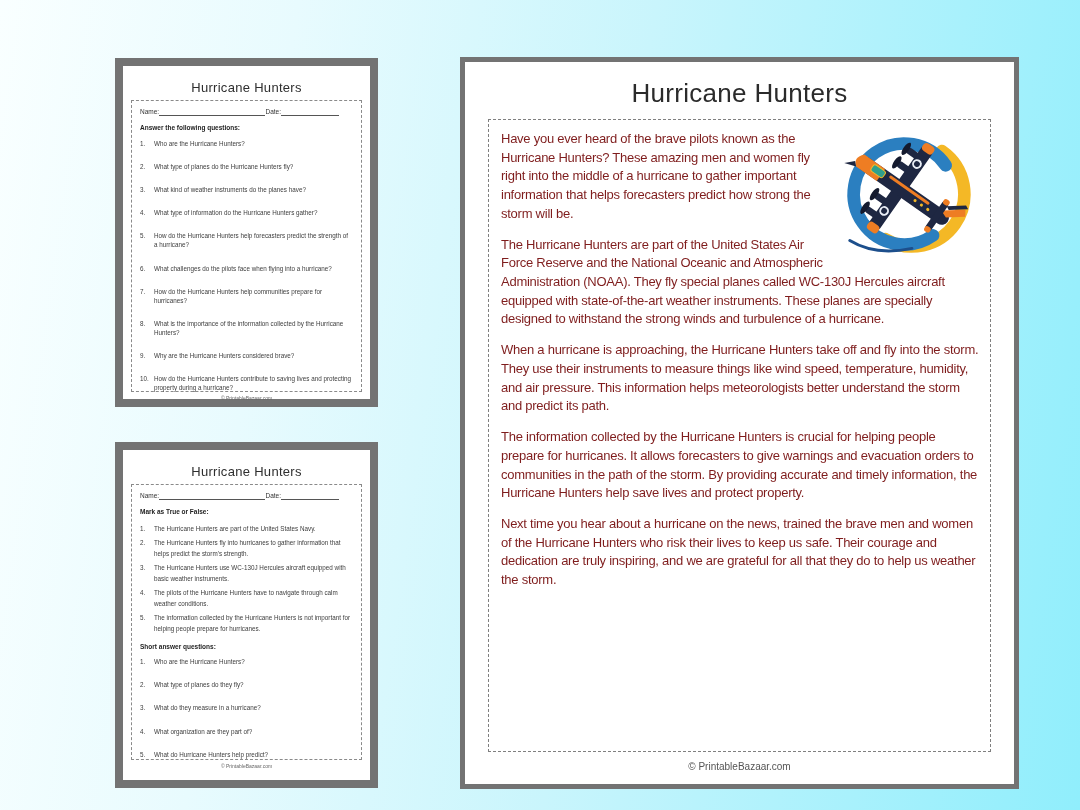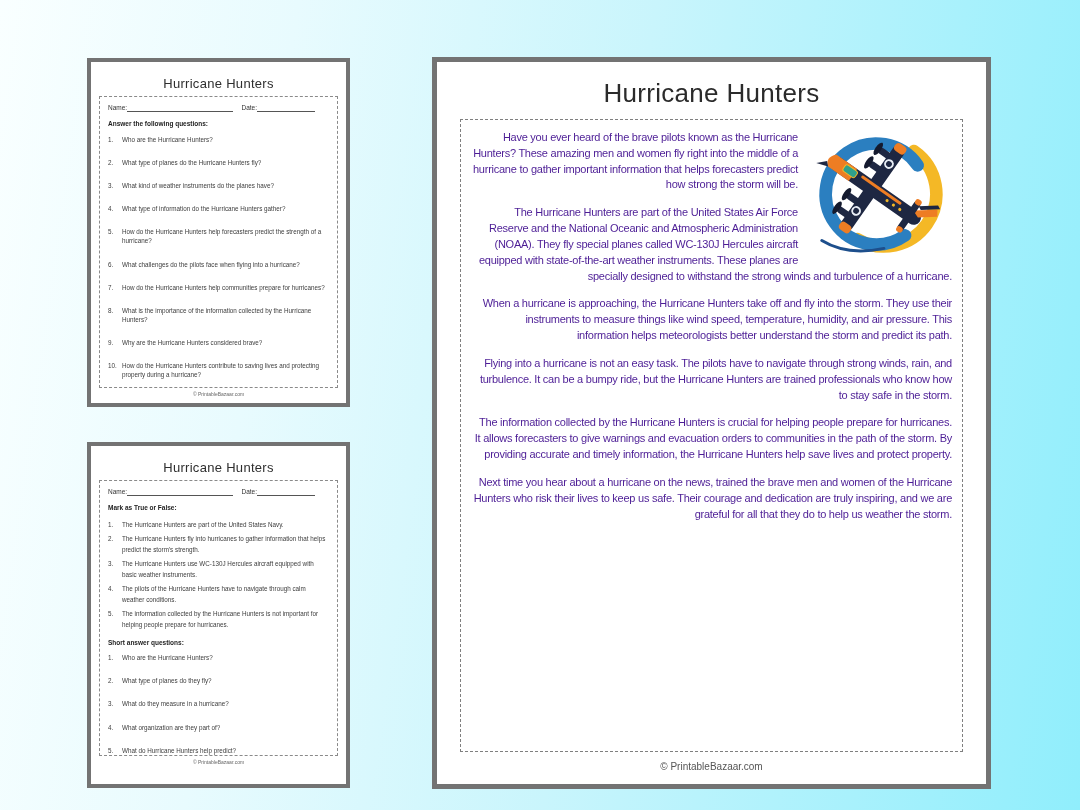--- a/index.html
+++ b/index.html
@@ -7,21 +7,22 @@
   body {
     font-family: "Liberation Sans", sans-serif;
     background: linear-gradient(98deg, #f9ffff 0%, #e8fbfe 25%, #c9f5fc 55%, #90eefc 100%);
     position: relative;
     color: #333;
   }
 
   .page {
     position: absolute;
     background: #ffffff;
-    border: 4px solid #737373;
+    border: 8px solid #737373;
+    margin-left: 28px;
   }
   .page-small-1 { left: 87px; top: 58px;  width: 263px; height: 349px; padding: 8px 8px 0 8px; }
   .page-small-2 { left: 87px; top: 442px; width: 263px; height: 346px; padding: 8px 8px 0 8px; }
   .page-main    { left: 432px; top: 57px; width: 559px; height: 732px; border-width: 5px; padding: 0 23px; }
 
   
   .ws-title {
     text-align: center;
     font-size: 13px;
     color: #2e2e2e;
@@ -75,26 +76,25 @@
     letter-spacing: 0.3px;
     margin: 16px 0 10px 0;
   }
   .passage-box {
     border: 1.7px dashed #7f7f7f;
     height: 633px;
     padding: 10px 10px 0 12px;
     overflow: hidden;
   }
   .passage-box p {
-    font-size: 11px;
+    font-size: 13px;
     letter-spacing: -0.25px;
     line-height: 1.44;
-    color: #4c1d95;
+    color: #7f1d1d;
     margin-bottom: 12px;
-    text-align: right;
   }
   .plane-illustration {
     float: right;
     width: 146px;
     height: 132px;
     margin: -2px -2px 6px 10px;
   }
   .main-footer {
     text-align: center;
     font-size: 10px;
@@ -267,18 +267,17 @@
         <circle cx="64" cy="38" r="5" fill="#e8edf5"></circle>
         <circle cx="64" cy="38" r="3" fill="#1e2742"></circle>
         <circle cx="64" cy="97" r="5" fill="#e8edf5"></circle>
         <circle cx="64" cy="97" r="3" fill="#1e2742"></circle>
       </g>
     </svg>
 
     <p>Have you ever heard of the brave pilots known as the Hurricane Hunters? These amazing men and women fly right into the middle of a hurricane to gather important information that helps forecasters predict how strong the storm will be.</p>
     <p>The Hurricane Hunters are part of the United States Air Force Reserve and the National Oceanic and Atmospheric Administration (NOAA). They fly special planes called WC-130J Hercules aircraft equipped with state-of-the-art weather instruments. These planes are specially designed to withstand the strong winds and turbulence of a hurricane.</p>
     <p>When a hurricane is approaching, the Hurricane Hunters take off and fly into the storm. They use their instruments to measure things like wind speed, temperature, humidity, and air pressure. This information helps meteorologists better understand the storm and predict its path.</p>
-    <p>Flying into a hurricane is not an easy task. The pilots have to navigate through strong winds, rain, and turbulence. It can be a bumpy ride, but the Hurricane Hunters are trained professionals who know how to stay safe in the storm.</p>
     <p>The information collected by the Hurricane Hunters is crucial for helping people prepare for hurricanes. It allows forecasters to give warnings and evacuation orders to communities in the path of the storm. By providing accurate and timely information, the Hurricane Hunters help save lives and protect property.</p>
     <p>Next time you hear about a hurricane on the news, trained the brave men and women of the Hurricane Hunters who risk their lives to keep us safe. Their courage and dedication are truly inspiring, and we are grateful for all that they do to help us weather the storm.</p>
   </div>
   <div class="main-footer">© PrintableBazaar.com</div>
 </div>
 
 </body></html>

